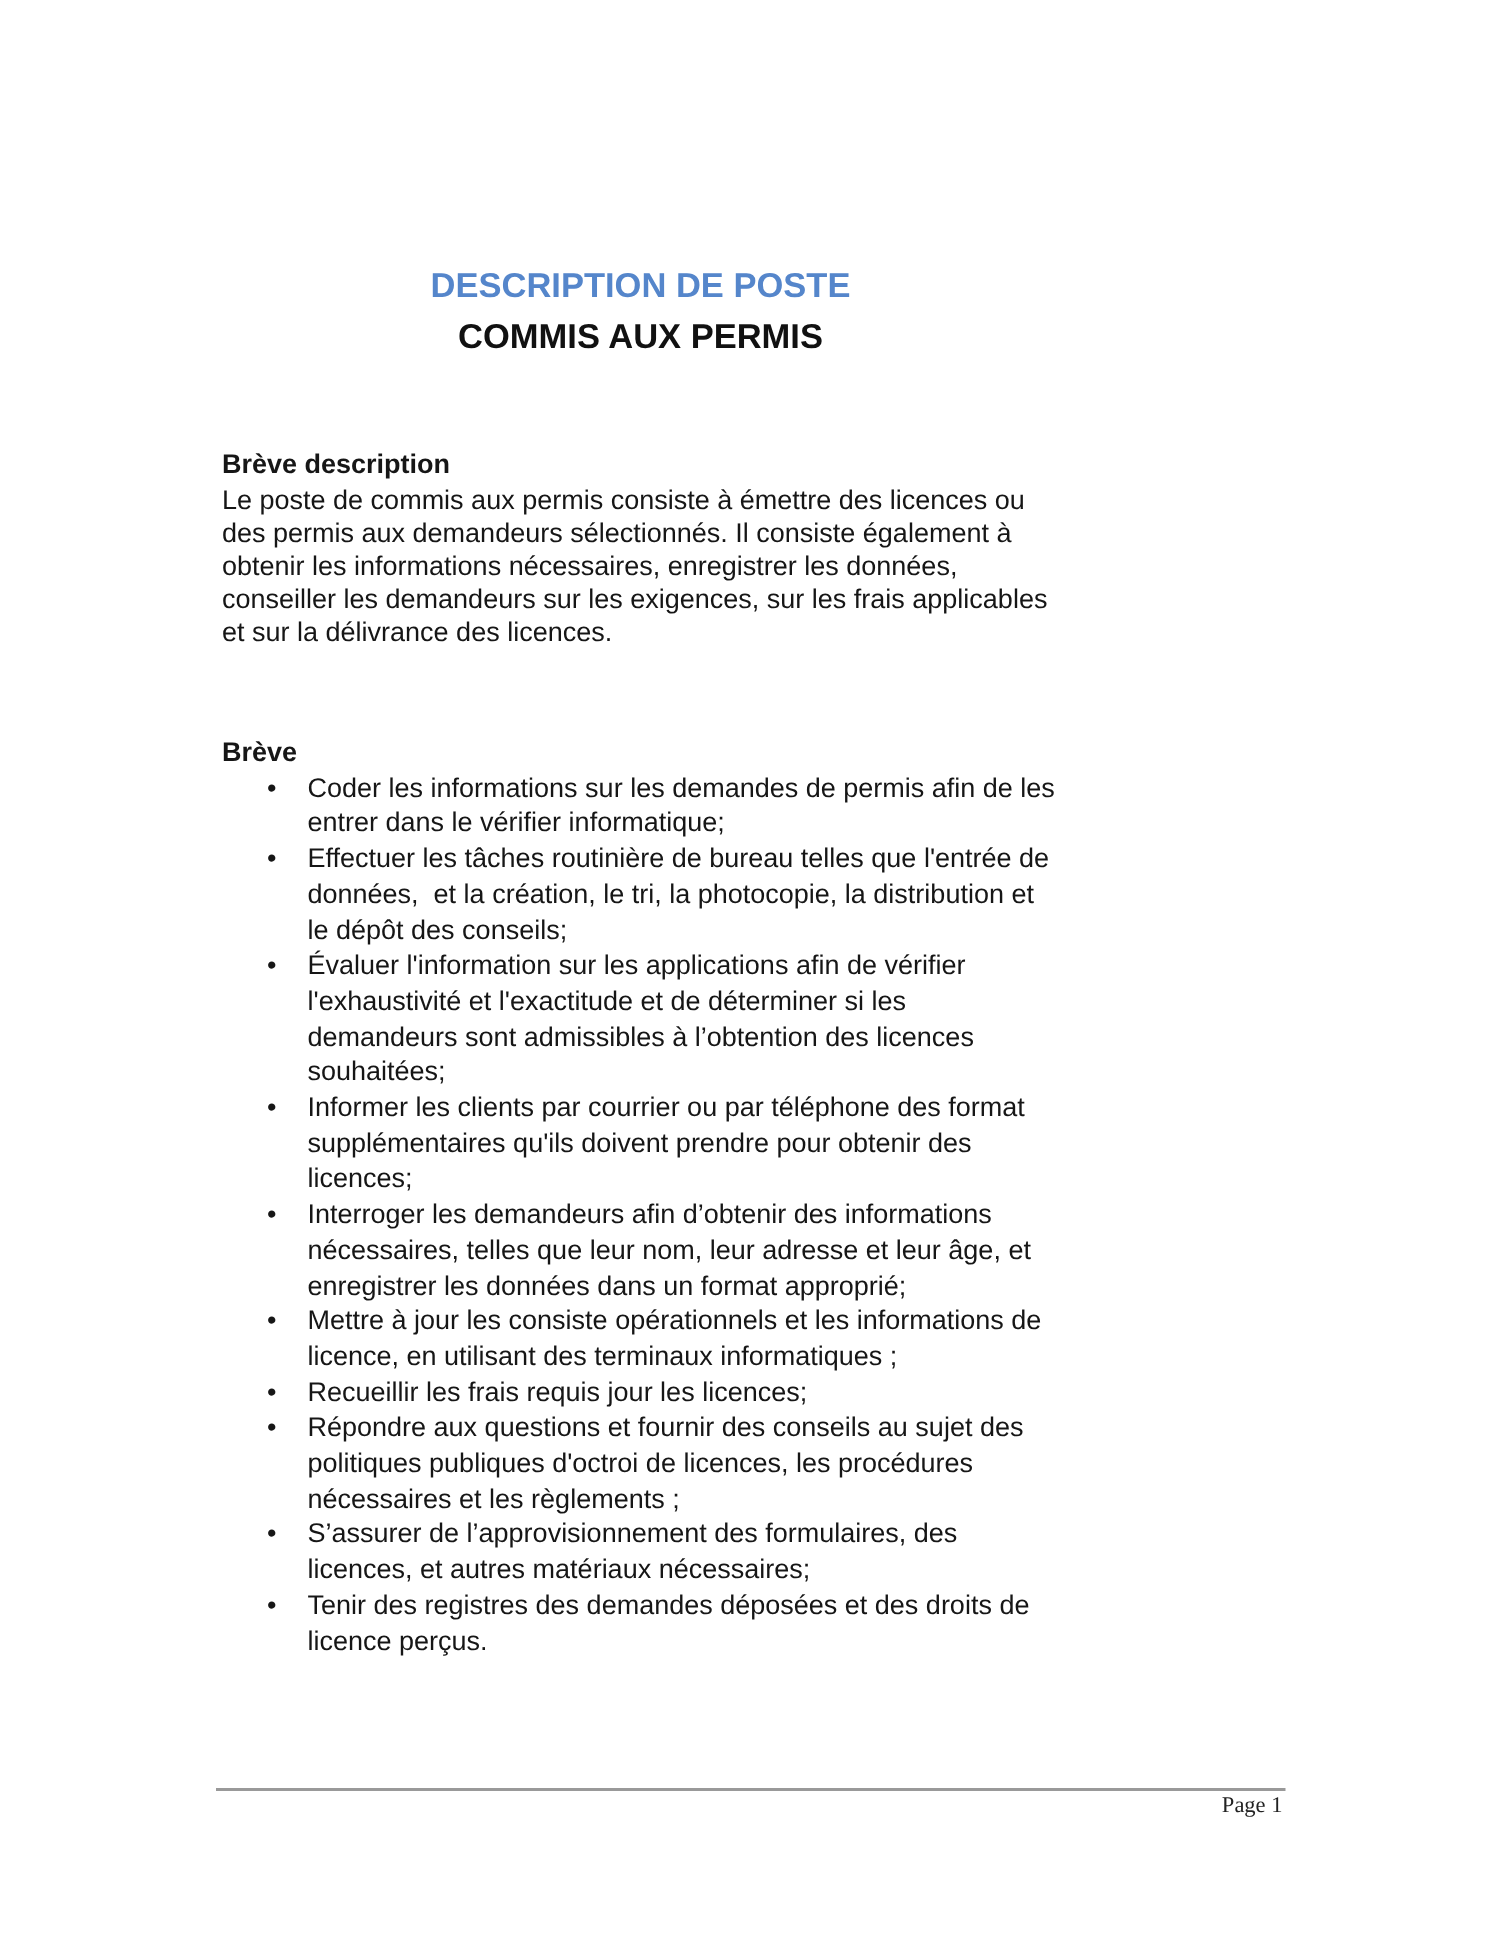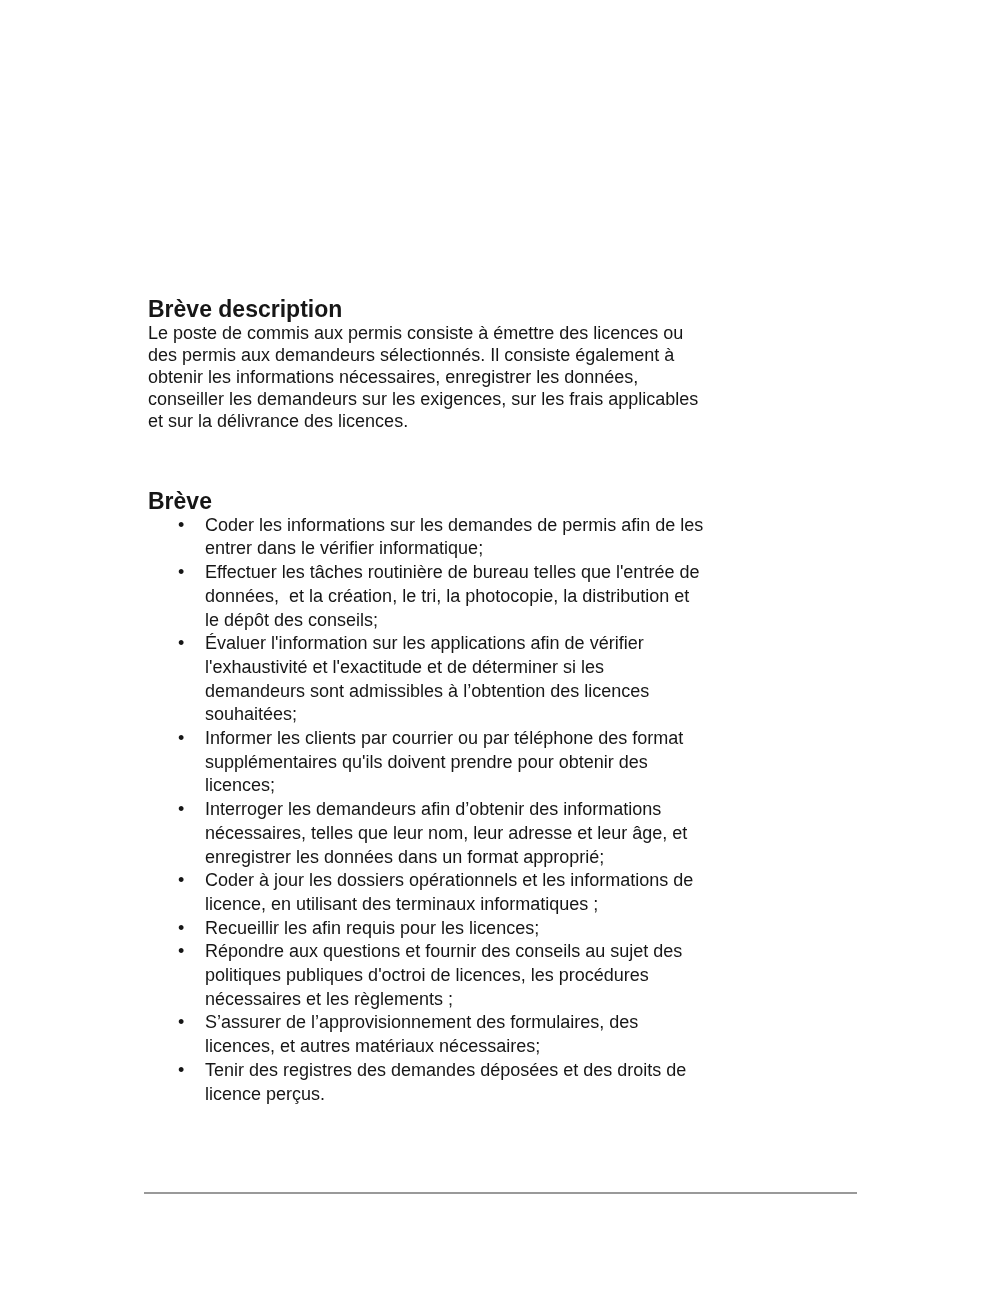--- a/index.html
+++ b/index.html
@@ -24,21 +24,21 @@
   .doc-title{
     font-size:23px;font-weight:bold;line-height:27px;
     color:var(--title-blue);
   }
   .doc-subtitle{
     font-size:23px;font-weight:bold;line-height:27px;
     margin-top:7px;color:#111111;
   }
   .section-heading{
     position:absolute;left:148px;
-    font-size:23px;font-weight:bold;line-height:23.7px;
+    font-size:18px;font-weight:bold;line-height:23.7px;
     white-space:nowrap;
   }
   .heading-breve{top:298px;}
   .heading-taches{top:490px;}
   .para{
     position:absolute;left:148px;top:321.7px;width:585px;
     font-size:18px;line-height:22px;
     white-space:pre-wrap;
   }
   .task-list{
@@ -63,20 +63,24 @@
     text-align:right;
     font-family:"Liberation Serif",serif;
     font-size:15px;line-height:18px;color:#222222;
   }
 </style>
 </head>
 <body>
 
 <div class="page">
 
+  <div class="titles">
+    <div class="doc-title">DESCRIPTION DE POSTE</div>
+    <div class="doc-subtitle">COMMIS AUX PERMIS</div>
+  </div>
 
   <div class="section-heading heading-breve">Brève description</div>
 
   <div class="para">Le poste de commis aux permis consiste à émettre des licences ou
 des permis aux demandeurs sélectionnés. Il consiste également à
 obtenir les informations nécessaires, enregistrer les données,
 conseiller les demandeurs sur les exigences, sur les frais applicables
 et sur la délivrance des licences.</div>
 
   <div class="section-heading heading-taches">Brève</div>
@@ -112,27 +116,27 @@
 
     <div class="task-row">
       <span class="bullet-glyph">•</span>
       <span class="task-text">Interroger les demandeurs afin d’obtenir des informations
 nécessaires, telles que leur nom, leur adresse et leur âge, et
 enregistrer les données dans un format approprié;</span>
     </div>
 
     <div class="task-row">
       <span class="bullet-glyph">•</span>
-      <span class="task-text">Coder à jour les dossiers opérationnels et les informations de
+      <span class="task-text">Mettre à jour les consiste opérationnels et les informations de
 licence, en utilisant des terminaux informatiques ;</span>
     </div>
 
     <div class="task-row">
       <span class="bullet-glyph">•</span>
-      <span class="task-text">Recueillir les afin requis pour les licences;</span>
+      <span class="task-text">Recueillir les frais requis jour les licences;</span>
     </div>
 
     <div class="task-row">
       <span class="bullet-glyph">•</span>
       <span class="task-text">Répondre aux questions et fournir des conseils au sujet des
 politiques publiques d'octroi de licences, les procédures
 nécessaires et les règlements ;</span>
     </div>
 
     <div class="task-row">
@@ -142,14 +146,15 @@
     </div>
 
     <div class="task-row">
       <span class="bullet-glyph">•</span>
       <span class="task-text">Tenir des registres des demandes déposées et des droits de
 licence perçus.</span>
     </div>
   </div>
 
   <div class="footer-rule"></div>
+  <div class="footer-text">Page 1</div>
 
 </div>
 
 </body></html>

